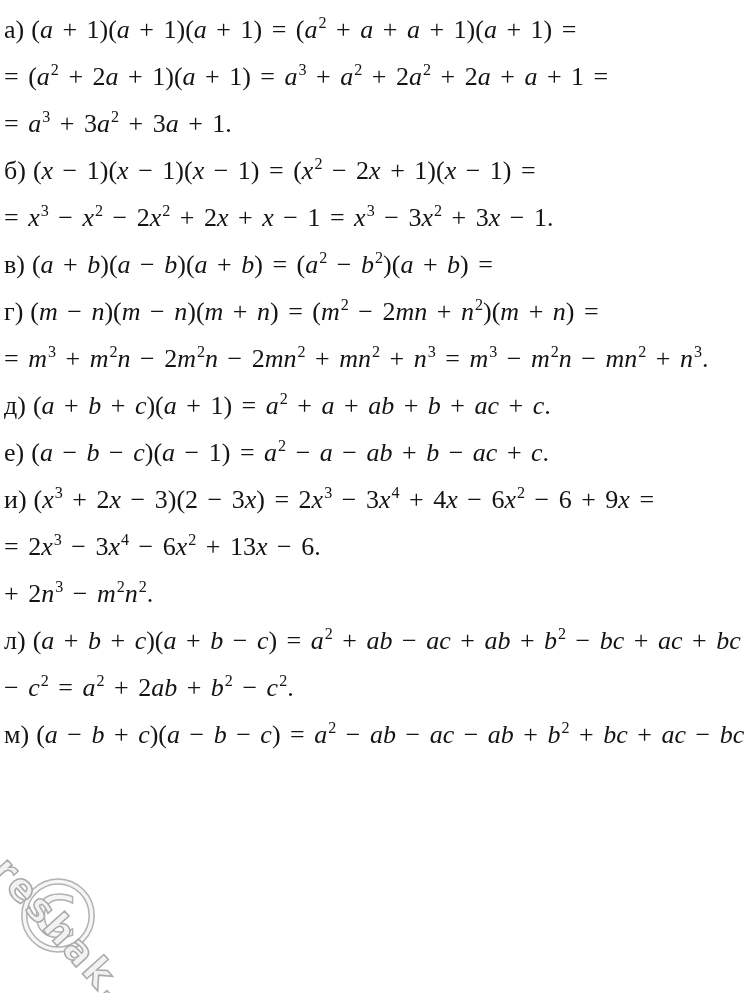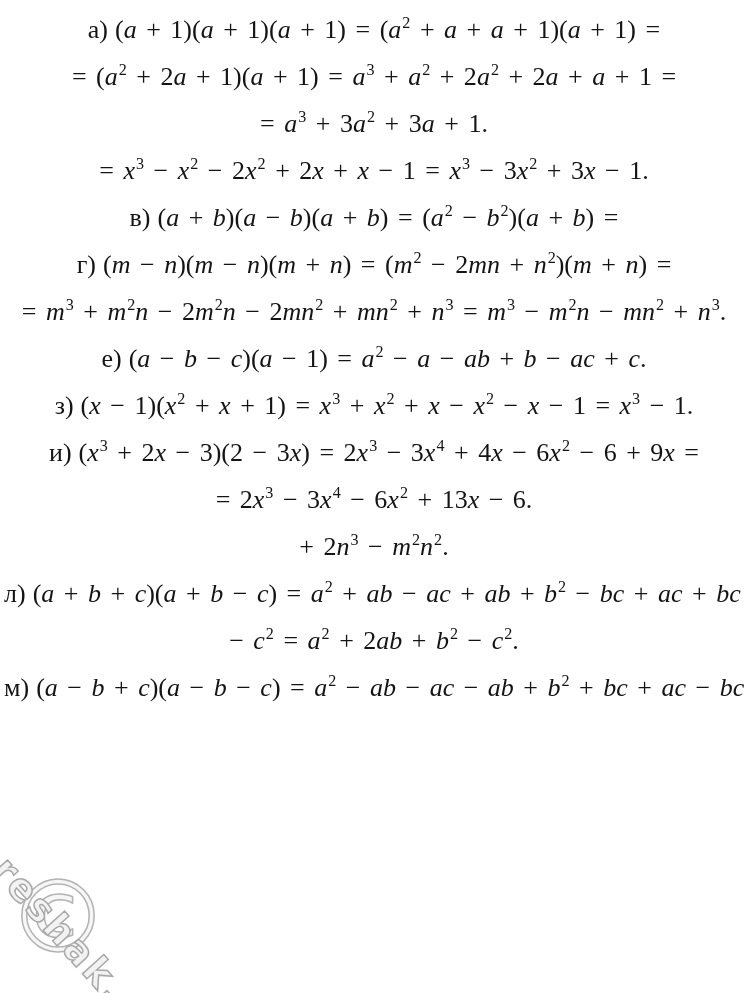--- a/index.html
+++ b/index.html
@@ -8,21 +8,20 @@
     background: #ffffff;
     font-family: "Liberation Serif", serif;
     color: #141414;
     overflow: hidden;
     position: relative;
   }
   .content {
     position: relative;
     z-index: 1;
     padding: 6px 0 16px 4px;
-    text-align: center;
   }
   .line {
     font-size: 26px;
     line-height: 47px;
     white-space: nowrap;
     font-style: normal;
   }
   .math { word-spacing: 3px; }
   .math i { font-style: italic; }
   .label {
@@ -74,41 +73,42 @@
 
 <div class="content">
 
   <div class="problem">
     <div class="line"><span class="label">а)</span><span class="math">(<i>a</i> + 1)(<i>a</i> + 1)(<i>a</i> + 1) = (<i>a</i><sup>2</sup> + <i>a</i> + <i>a</i> + 1)(<i>a</i> + 1) =</span></div>
     <div class="line"><span class="math">= (<i>a</i><sup>2</sup> + 2<i>a</i> + 1)(<i>a</i> + 1) = <i>a</i><sup>3</sup> + <i>a</i><sup>2</sup> + 2<i>a</i><sup>2</sup> + 2<i>a</i> + <i>a</i> + 1 =</span></div>
     <div class="line"><span class="math">= <i>a</i><sup>3</sup> + 3<i>a</i><sup>2</sup> + 3<i>a</i> + 1.</span></div>
   </div>
 
   <div class="problem">
+    <div class="line"><span class="label">б)</span><span class="math">(<i>x</i> − 1)(<i>x</i> − 1)(<i>x</i> − 1) = (<i>x</i><sup>2</sup> − 2<i>x</i> + 1)(<i>x</i> − 1) =</span></div>
     <div class="line"><span class="math">= <i>x</i><sup>3</sup> − <i>x</i><sup>2</sup> − 2<i>x</i><sup>2</sup> + 2<i>x</i> + <i>x</i> − 1 = <i>x</i><sup>3</sup> − 3<i>x</i><sup>2</sup> + 3<i>x</i> − 1.</span></div>
   </div>
 
   <div class="problem">
     <div class="line"><span class="label">в)</span><span class="math">(<i>a</i> + <i>b</i>)(<i>a</i> − <i>b</i>)(<i>a</i> + <i>b</i>) = (<i>a</i><sup>2</sup> − <i>b</i><sup>2</sup>)(<i>a</i> + <i>b</i>) =</span></div>
   </div>
 
   <div class="problem">
     <div class="line"><span class="label">г)</span><span class="math">(<i>m</i> − <i>n</i>)(<i>m</i> − <i>n</i>)(<i>m</i> + <i>n</i>) = (<i>m</i><sup>2</sup> − 2<i>mn</i> + <i>n</i><sup>2</sup>)(<i>m</i> + <i>n</i>) =</span></div>
     <div class="line"><span class="math">= <i>m</i><sup>3</sup> + <i>m</i><sup>2</sup><i>n</i> − 2<i>m</i><sup>2</sup><i>n</i> − 2<i>mn</i><sup>2</sup> + <i>mn</i><sup>2</sup> + <i>n</i><sup>3</sup> = <i>m</i><sup>3</sup> − <i>m</i><sup>2</sup><i>n</i> − <i>mn</i><sup>2</sup> + <i>n</i><sup>3</sup>.</span></div>
   </div>
 
+  <div class="problem">
+    <div class="line"><span class="label">д)</span><span class="math">(<i>a</i> + <i>b</i> + <i>c</i>)(<i>a</i> + 1) = <i>a</i><sup>2</sup> + <i>a</i> + <i>ab</i> + <i>b</i> + <i>ac</i> + <i>c</i>.</span></div>
+  </div>
 
   <div class="problem">
     <div class="line"><span class="label">е)</span><span class="math">(<i>a</i> − <i>b</i> − <i>c</i>)(<i>a</i> − 1) = <i>a</i><sup>2</sup> − <i>a</i> − <i>ab</i> + <i>b</i> − <i>ac</i> + <i>c</i>.</span></div>
   </div>
 
 
-  <div class="problem">
-    <div class="line"><span class="label">з)</span><span class="math">(<i>x</i> − 1)(<i>x</i><sup>2</sup> + <i>x</i> + 1) = <i>x</i><sup>3</sup> + <i>x</i><sup>2</sup> + <i>x</i> − <i>x</i><sup>2</sup> − <i>x</i> − 1 = <i>x</i><sup>3</sup> − 1.</span></div>
-  </div>
 
   <div class="problem">
     <div class="line"><span class="label">и)</span><span class="math">(<i>x</i><sup>3</sup> + 2<i>x</i> − 3)(2 − 3<i>x</i>) = 2<i>x</i><sup>3</sup> − 3<i>x</i><sup>4</sup> + 4<i>x</i> − 6<i>x</i><sup>2</sup> − 6 + 9<i>x</i> =</span></div>
     <div class="line"><span class="math">= 2<i>x</i><sup>3</sup> − 3<i>x</i><sup>4</sup> − 6<i>x</i><sup>2</sup> + 13<i>x</i> − 6.</span></div>
   </div>
 
   <div class="problem">
     <div class="line"><span class="math">+ 2<i>n</i><sup>3</sup> − <i>m</i><sup>2</sup><i>n</i><sup>2</sup>.</span></div>
   </div>
 

